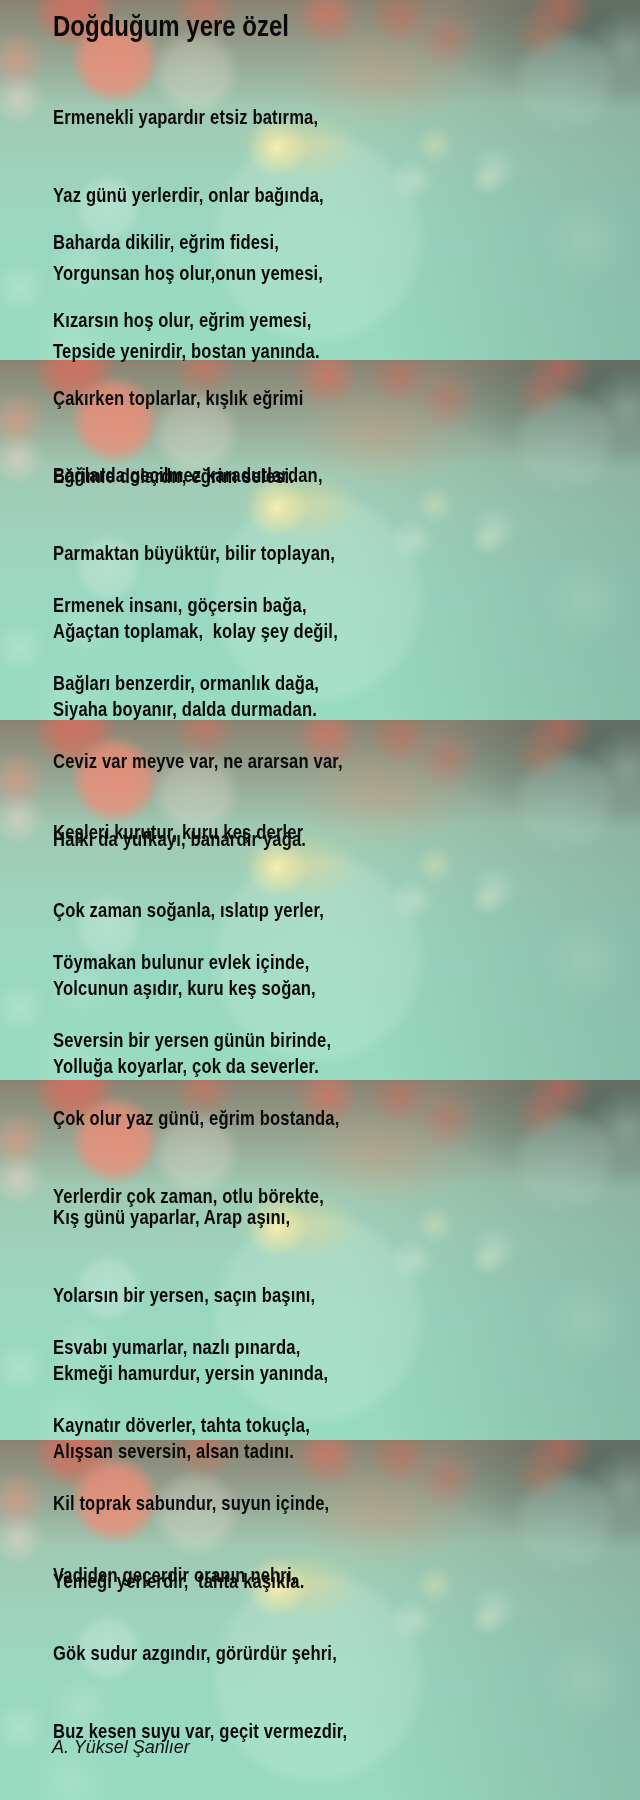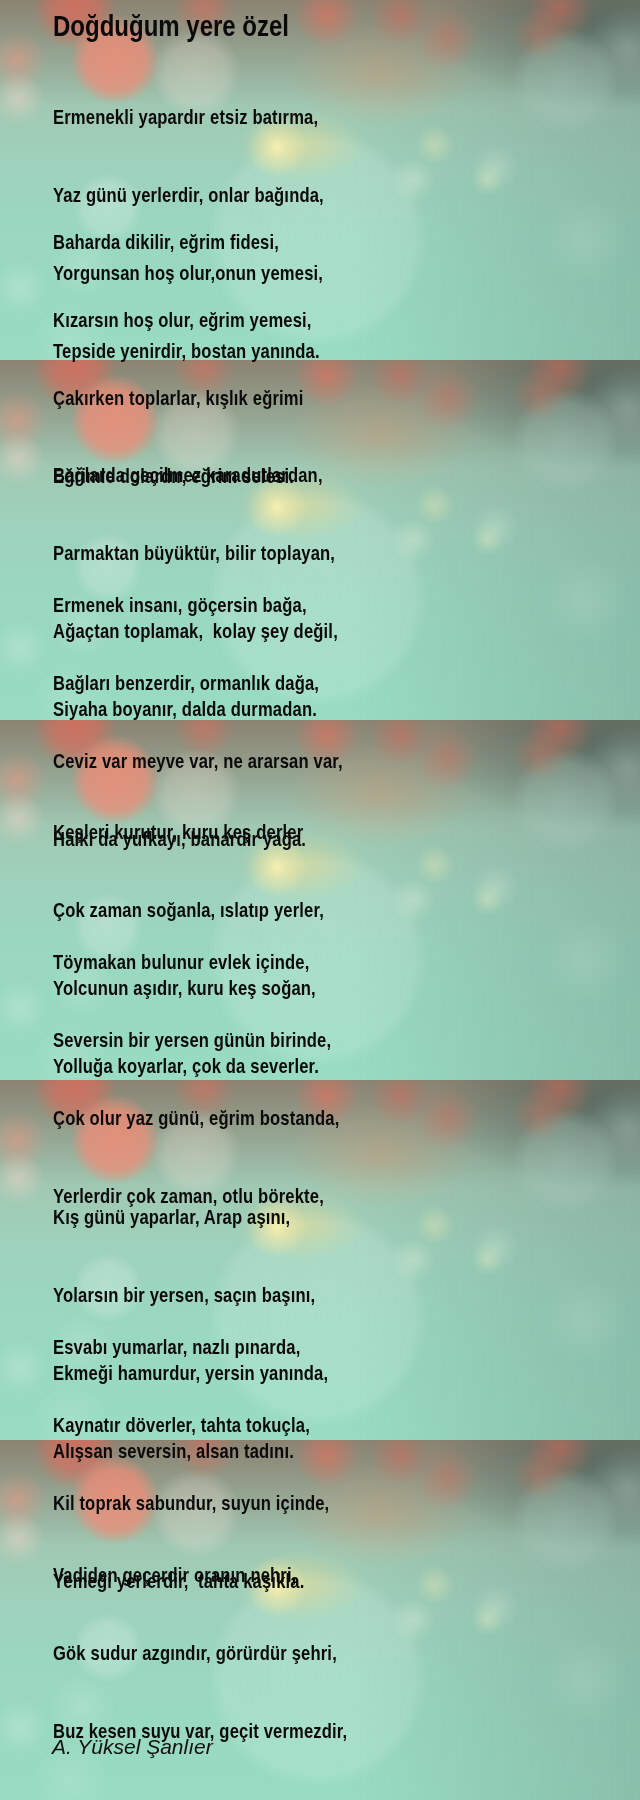--- a/index.html
+++ b/index.html
@@ -83,21 +83,21 @@
   .s8 { top: 1282px; }
   .s9 { top: 1510px; }
 
   .author {
     position: absolute;
     left: 52px;
     top: 1732px;
     color: #111111;
     font-style: italic;
     font-weight: 400;
-    font-size: 21px;
+    font-size: 18px;
     line-height: 30px;
     white-space: pre-wrap;
     text-align: right;
   }
 </style>
 </head>
 <body>
 
 <div class="page">
 

